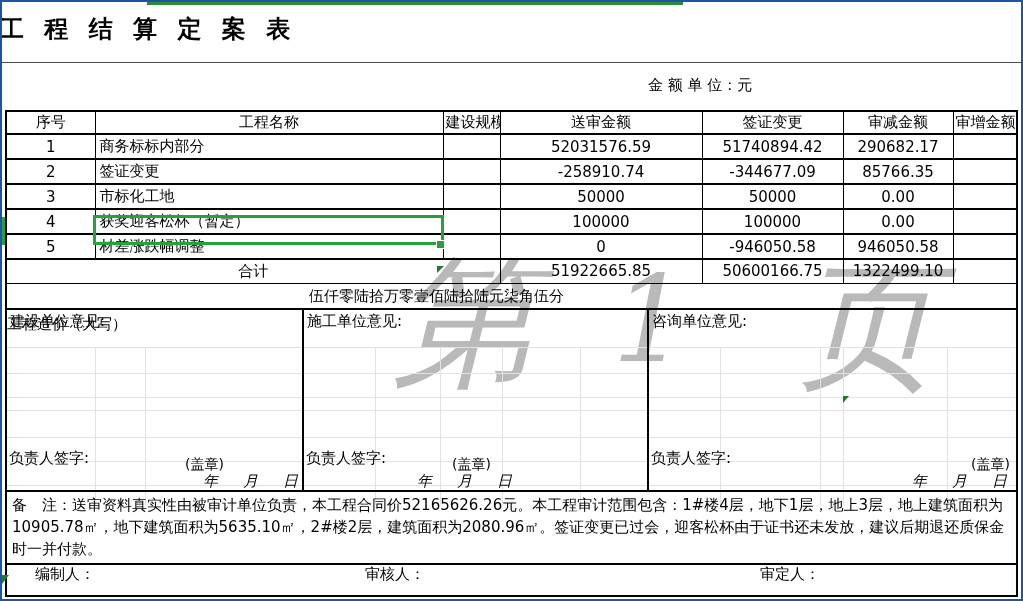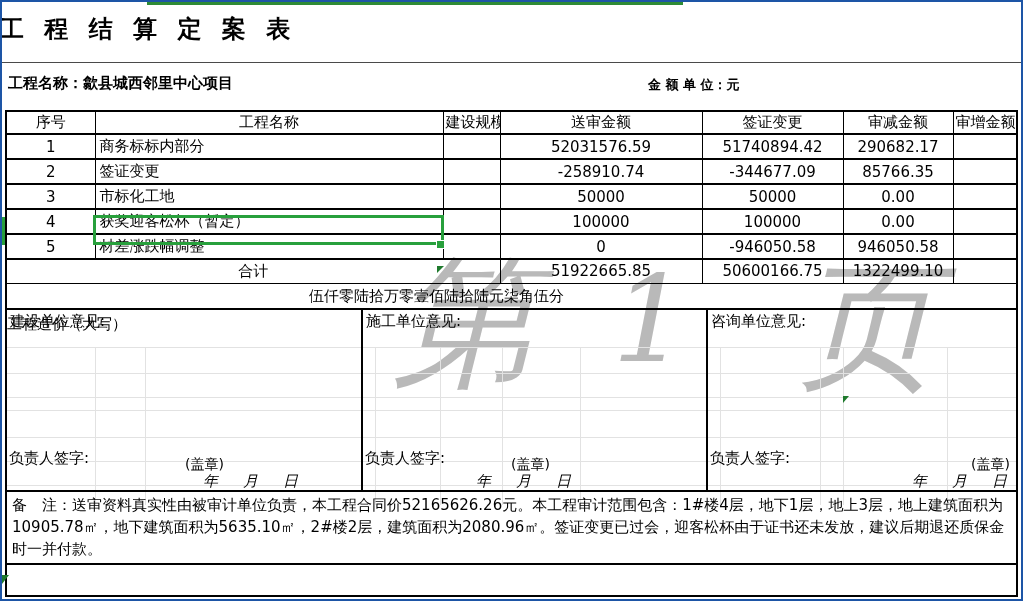--- a/index.html
+++ b/index.html
@@ -10,21 +10,21 @@
     overflow:hidden;
   }
   .abs { position:absolute; }
   
   #blue-frame { position:absolute; inset:0; border:2px solid #1d55a6; z-index:12; pointer-events:none; }
   #green-top-strip { left:147px; top:2px; width:536px; height:3px; background:#2e8b35; z-index:13; }
   
   #doc-title { left:0; right:0; top:13px; text-align:left; font-size:24px; font-weight:bold; letter-spacing:6px; white-space:pre; z-index:2; }
   #title-divider { left:2px; top:62px; width:1019px; height:1px; background:#4a4a4a; z-index:2; }
   #project-name { left:8px; top:74px; font-size:15px; font-weight:bold; z-index:2; white-space:pre; }
-  #unit-label { left:648px; top:76px; font-size:13px; font-weight:bold; z-index:2; white-space:pre; }
+  #unit-label { left:648px; top:76px; font-size:15px; font-weight:normal; z-index:2; white-space:pre; }
   
   .wm { position:absolute; font-family:"DejaVu Serif","Liberation Serif",serif; font-style:italic;
         color:#a8a8a8; opacity:.8; z-index:1; line-height:1; }
   #wm1 { left:393px; top:252px; font-size:142px; }
   #wm2 { left:612px; top:260px; font-size:120px; }
   #wm3 { left:798px; top:258px; font-size:138px; }
   
   #sheet { left:5px; top:110px; width:1013px; height:487px; border:2px solid #000; z-index:2; background:transparent; }
   table#main-table { width:100%; border-collapse:collapse; table-layout:fixed; background:transparent; }
   #main-table th, #main-table td {
@@ -39,21 +39,21 @@
   #main-table td { height:25px; }
   #main-table tr.total-row td { height:24px; }
   #main-table td.name-cell { text-align:left; padding-left:4px; }
   
   #words-band { display:flex; height:26px; border-bottom:2px solid #000; }
   #words-label { width:295px; border-right:2px solid #000; text-align:left; font-size:15px; line-height:24px; white-space:pre;margin-top:28px; }
   #words-value { flex:1; font-size:15px; line-height:24px; padding-left:7px; white-space:pre; }
   
   #opinions { display:flex; height:182px; border-bottom:2px solid #000; position:relative; }
   .op-section { position:relative; height:100%; }
-  #op-build { width:356px; border-right:2px solid #000; }
+  #op-build { width:297px; border-right:2px solid #000; }
   #op-construct { width:345px; border-right:2px solid #000; }
   #op-consult { flex:1; }
   .op-label { position:absolute; left:3px; top:2px; font-size:15px; white-space:pre; }
   .sign-label { position:absolute; font-size:15px; left:2px; top:139px; white-space:pre; }
   .seal-label { position:absolute; font-size:14px; top:146px; white-space:pre; }
   #seal-1 { left:178px; } #seal-2 { left:148px; } #seal-3 { right:6px; }
   .date-label { position:absolute; font-size:15px; top:162px; letter-spacing:5px; white-space:pre;font-style:italic; }
   #date-1 { left:196px; } #date-2 { left:113px; } #date-3 { right:4px; }
   
   #remark { height:73px; border-bottom:2px solid #000; padding:2px 5px 0 5px; font-size:15px; line-height:22px; text-align:left; }
@@ -99,21 +99,20 @@
   <div class="gl-v" style="left:440px"></div>
   <div class="gl-v" style="left:502px"></div>
   <div class="gl-v" style="left:580px"></div>
   <div class="gl-v" style="left:720px"></div>
   <div class="gl-v" style="left:820px"></div>
   <div class="gl-v" style="left:843px"></div>
   <div class="gl-v" style="left:947px"></div>
 
   <div id="doc-title" class="abs">工 程 结 算 定 案 表</div>
   <div id="title-divider" class="abs"></div>
-  <div id="project-name" class="abs">工程名称：歙县城西邻里中心项目</div>
   <div id="unit-label" class="abs">金 额 单 位：元</div>
 
   <div id="sheet" class="abs">
 
     <table id="main-table">
       <colgroup>
         <col style="width:88px">
           <col style="width:348px">
           <col style="width:57px">
         <col style="width:202px">
@@ -209,20 +208,25 @@
         <div class="sign-label">负责人签字:</div>
         <div class="seal-label" id="seal-3">(盖章)</div>
         <div class="date-label" id="date-3">年　月　日</div>
       </div>
     </div>
 
     <div id="remark">
       <span>备　注：</span><span>送审资料真实性由被审计单位负责，本工程合同价52165626.26元。本工程审计范围包含：1#楼4层，地下1层，地上3层，地上建筑面积为10905.78㎡，地下建筑面积为5635.10㎡，2#楼2层，建筑面积为2080.96㎡。签证变更已过会，迎客松杯由于证书还未发放，建议后期退还质保金时一并付款。</span>
     </div>
 
+    <div id="footer-row">
+      <span class="footer-item" id="footer-prep">编制人：</span>
+      <span class="footer-item" id="footer-rev">审核人：</span>
+      <span class="footer-item" id="footer-app">审定人：</span>
+    </div>
   </div>
 
   <div id="selection-box" class="abs"></div>
   <div id="fill-handle" class="abs"></div>
   <div id="row-header-strip" class="abs"></div>
   <div id="tri-1" class="abs green-tri"></div>
   <div id="tri-2" class="abs green-tri"></div>
   <div id="tri-3" class="abs green-tri"></div>
 
 </div>

